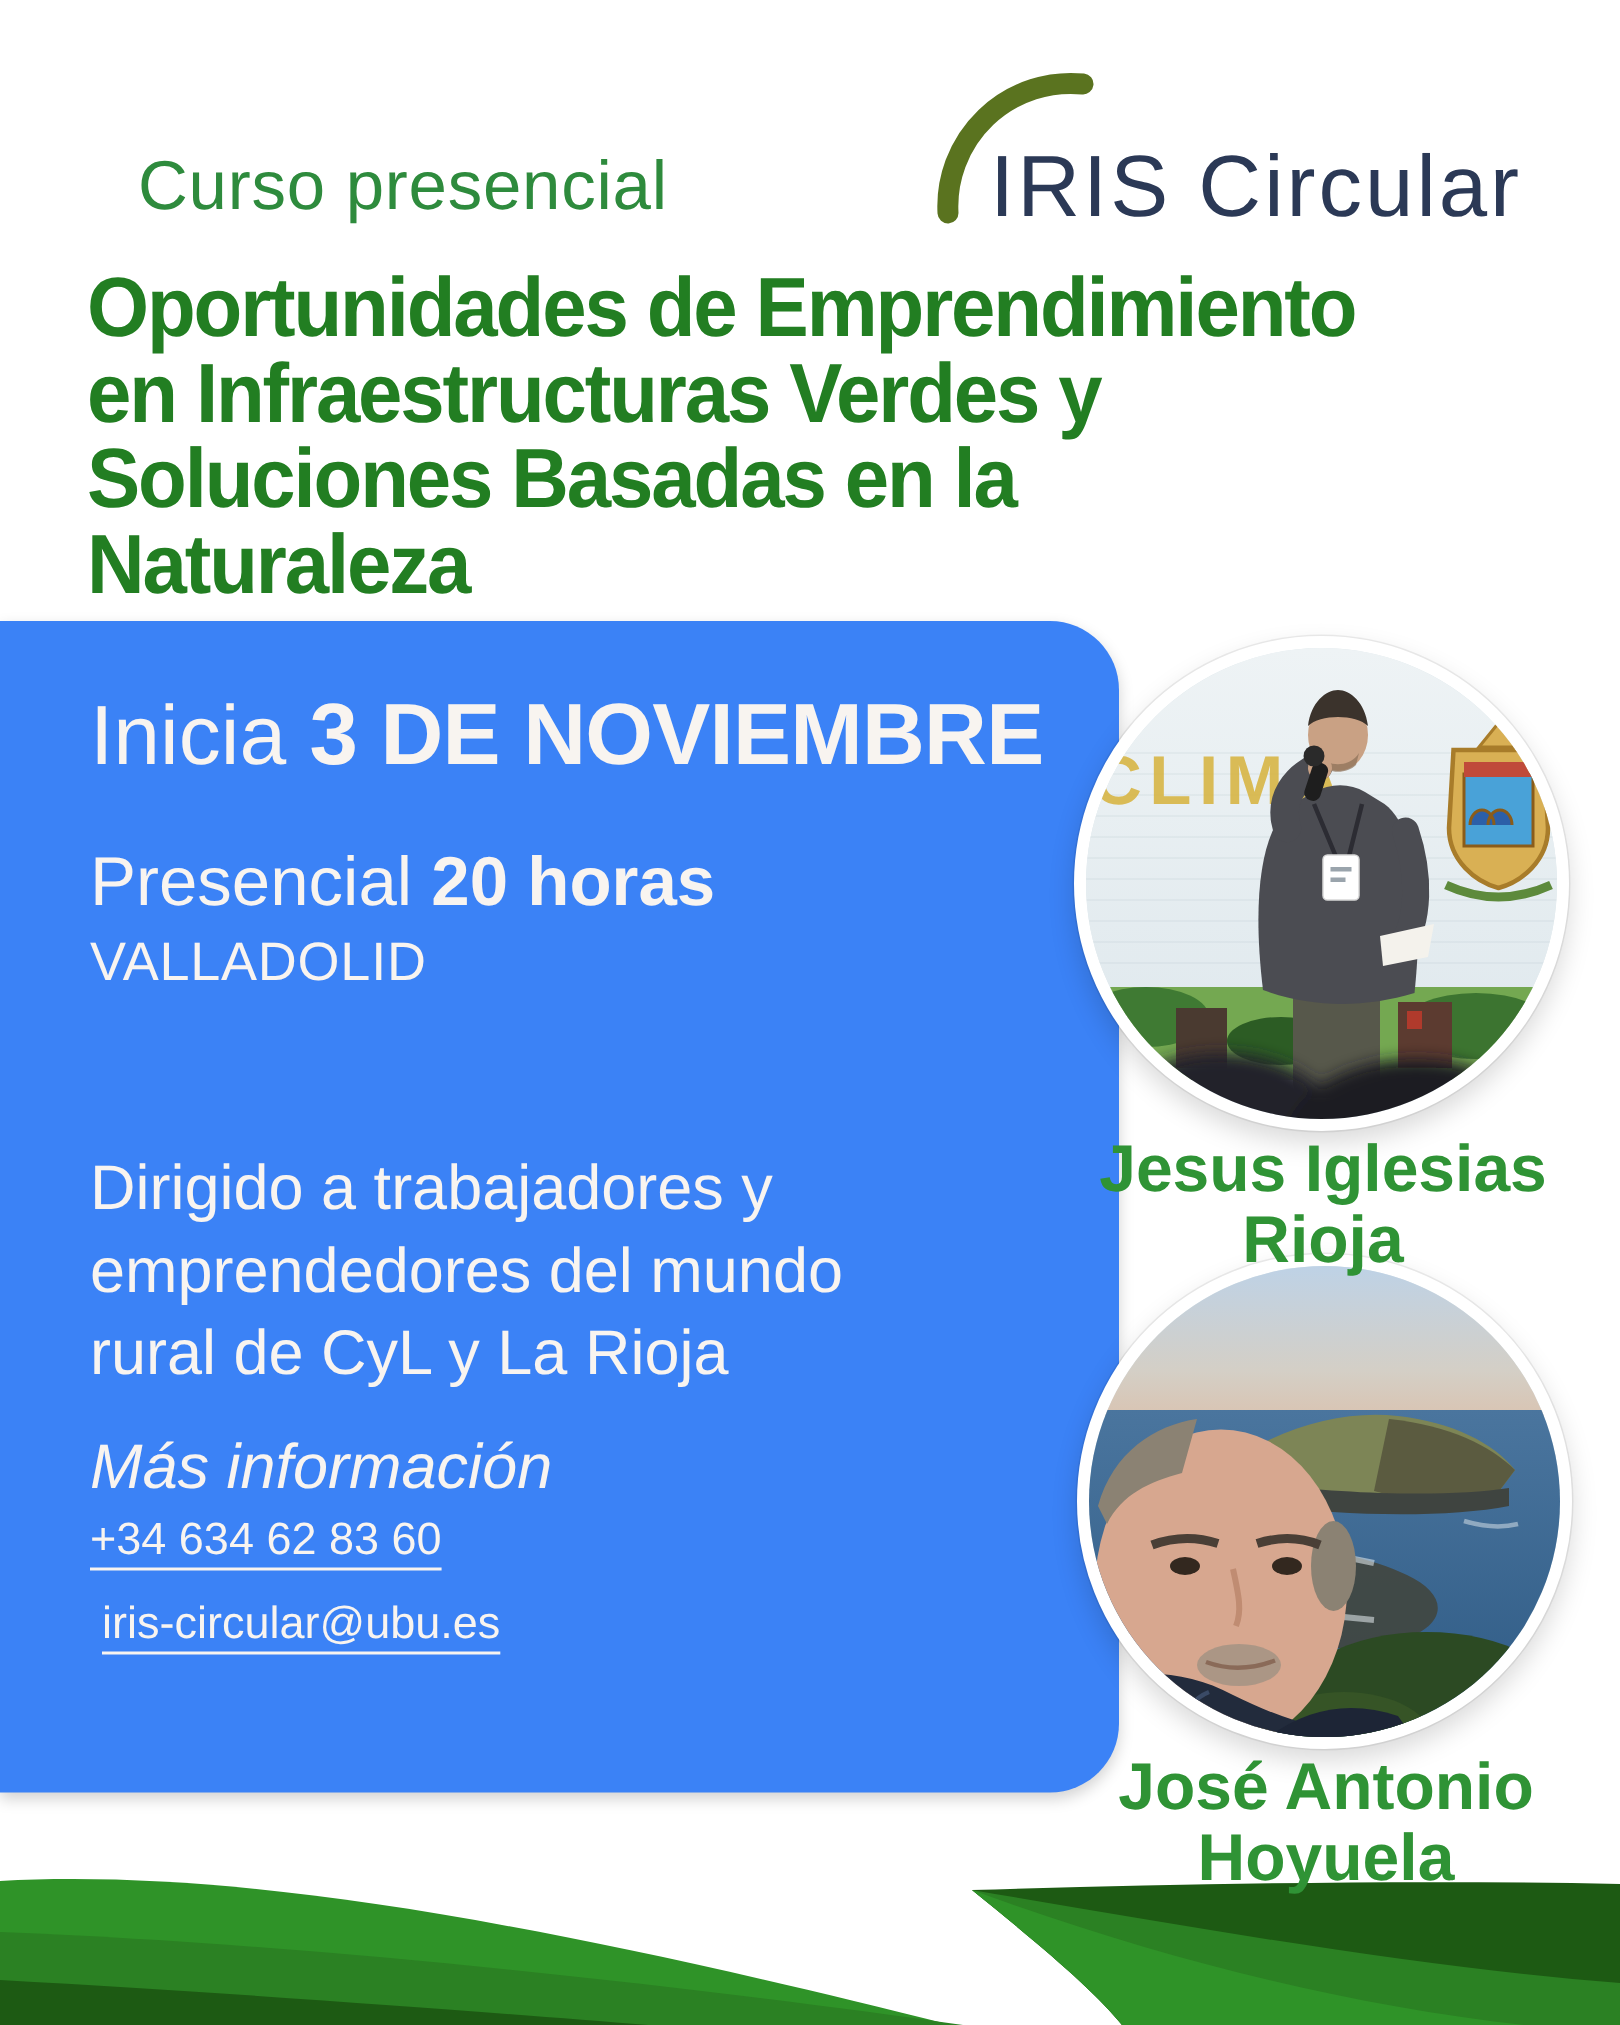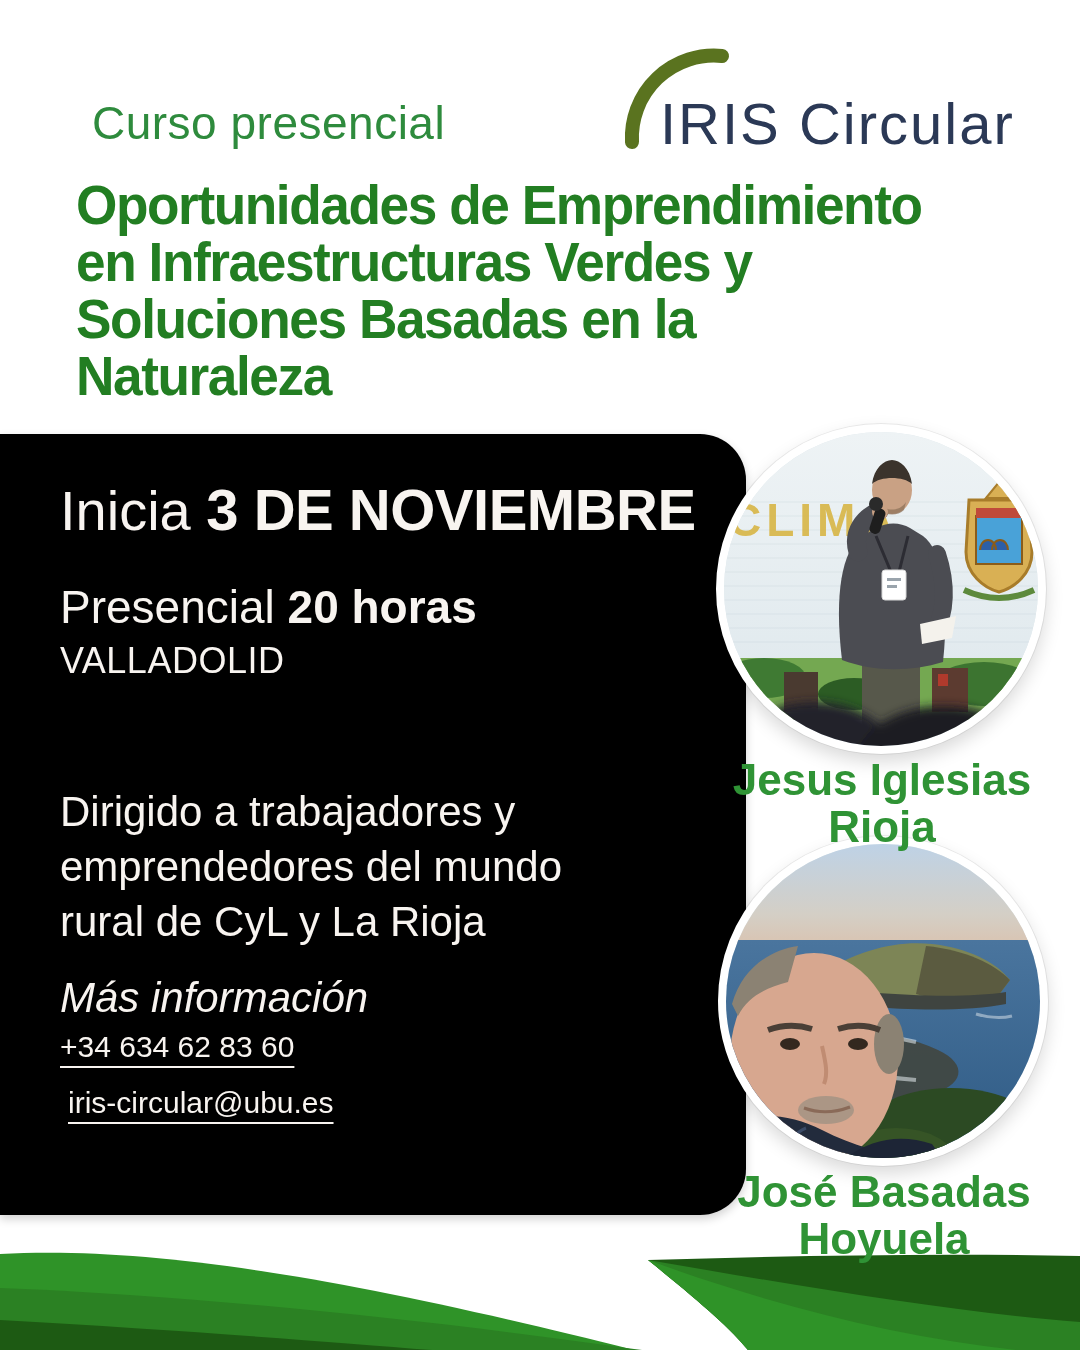--- a/index.html
+++ b/index.html
@@ -5,26 +5,26 @@
   html,body{margin:0;padding:0;}
   body{font-family:"Liberation Sans", sans-serif; background:#ffffff;}
   .page{position:relative; width:1080px; height:1350px; overflow:hidden; background:#ffffff;}
 
   
   .kicker{position:absolute; left:60px; top:96px; font-size:46px; letter-spacing:.5px;
           color:#2e8b3d; font-weight:400;margin-left:32px;}
   .logo{position:absolute; left:622px; top:46px; width:420px; height:120px;}
 
   
-  .title{position:absolute; left:58px; top:176px; width:1000px; color:#227e22;margin-left:18px;}
+  .title{position:absolute; left:58px; top:176px; width:1000px; color:#227e22;}
   .title .tline{font-weight:bold; font-size:56px; line-height:57px; letter-spacing:-1.5px;
                 white-space:nowrap; transform:scaleX(.95); transform-origin:left center;}
 
   
-  .panel{position:absolute; left:0; top:434px; width:746px; height:781px; background:#000000;
+  .panel{position:absolute; left:0; top:414px; width:746px; height:781px; background:#3b82f6;
          border-radius:0 46px 46px 0; box-shadow:0 4px 10px rgba(0,0,0,.18); color:#f8f4f0;}
   .p-abs{position:absolute; left:60px; white-space:nowrap;}
   .start-line{top:42px; font-size:56px; font-weight:300;}
   .start-line .date{font-weight:bold; font-size:58px; letter-spacing:-.5px;}
   .mode-line{top:146px; font-size:46px; font-weight:300;}
   .mode-line .hours{font-weight:bold;}
   .city-line{top:206px; font-size:36px; font-weight:normal; letter-spacing:.5px;}
   .price-line{top:266px; font-size:46px; font-weight:bold; letter-spacing:.5px;}
   .audience{top:350px; font-size:42px; font-weight:300; line-height:55px;}
   .moreinfo{top:540px; font-size:42px; font-weight:300;font-style:italic;}
@@ -198,21 +198,21 @@
         <path d="M78,264 Q100,272 124,263" stroke="#8a6a58" stroke-width="3" fill="none"></path>
       </g>
       <g>
         <path d="M0,314 L0,278 C34,268 66,270 96,286 C128,302 156,310 190,314 Z" fill="#222b3c"></path>
         <path d="M120,314 C146,294 176,290 206,300 L216,314 Z" fill="#1d2536"></path>
         <path d="M58,314 C62,298 70,288 80,284" stroke="#3a4a66" stroke-width="3" fill="none"></path>
       </g>
     </svg>
   </div>
   <div class="speaker-name name2">
-    <div>José Basadas</div>
+    <div>José Antonio</div>
     <div>Hoyuela</div>
   </div>
 
   <svg class="swoosh" viewBox="0 0 1080 120" preserveAspectRatio="none">
     <g>
       <path d="M0,24 C150,16 340,46 634,120 L0,120 Z" fill="#2f9328"></path>
       <path d="M0,58 C210,66 460,94 642,120 L0,120 Z" fill="#2b8123"></path>
       <path d="M0,90 C180,100 330,112 432,120 L0,120 Z" fill="#1d5a13"></path>
     </g>
     <g>

